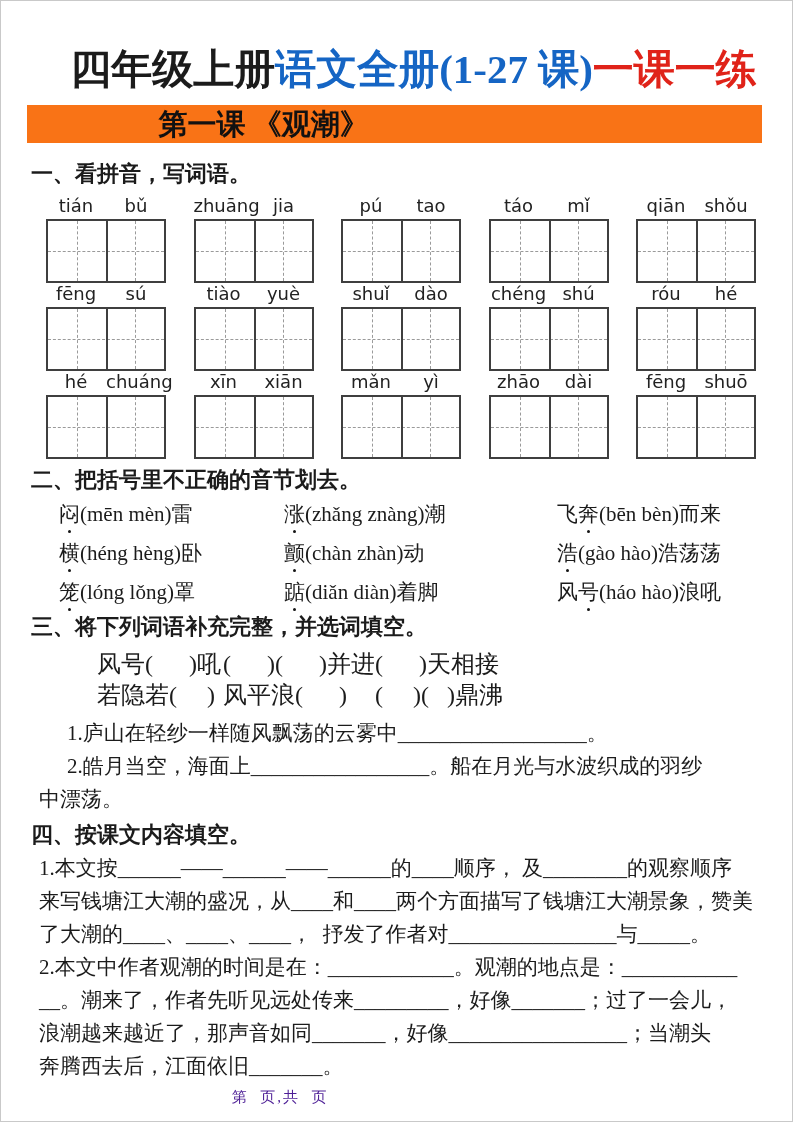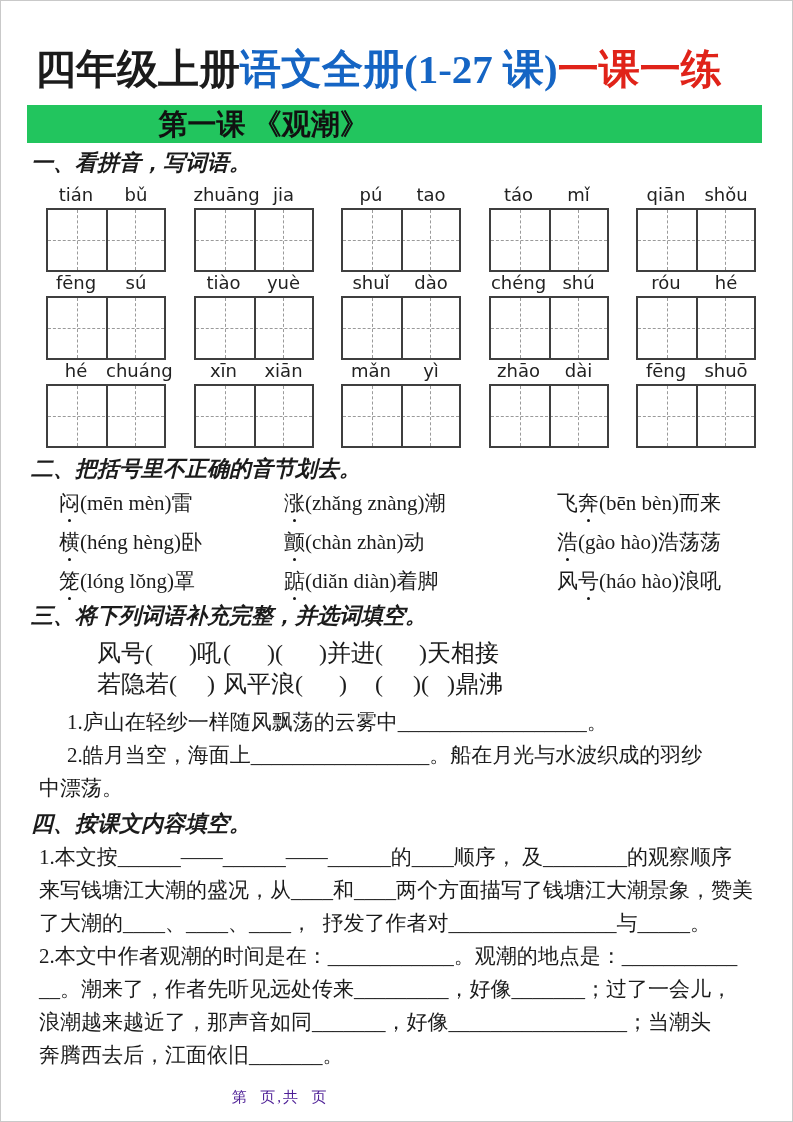--- a/index.html
+++ b/index.html
@@ -2,31 +2,31 @@
 <html><head>
 <meta charset="utf-8">
 <style>
   html,body { margin:0; padding:0; background:#ffffff; }
   .page {
     position:relative; width:793px; height:1122px; box-sizing:border-box;
     background:#ffffff; border:1px solid #c9c9c9; overflow:hidden;
     font-family:"Liberation Serif","DejaVu Serif",serif; color:#1b1b1b;
   }
   
-  .title { margin:46px 0 8px 34px; font-size:41px; line-height:1.1; font-weight:bold; white-space:nowrap; letter-spacing:0px; }
+  .title { margin:46px 0 8px 34px; font-size:41px; line-height:1.1; font-weight:bold; white-space:nowrap; letter-spacing:0px;text-align:center; }
   .t-blue { color:#1565c4; }
   .t-red  { color:#e02319; }
   
   .banner {
     margin:13px 30px 0 26px; height:38px; line-height:38px;
-    background:#22c55e; text-align:center; padding-right:262px;
+    background:#f97316; text-align:center; padding-right:262px;
     font-size:29px; font-weight:bold; color:#111;
   }
   
-  .h1 { margin:7px 0 0 30px; font-size:22px; font-weight:bold; line-height:26px;font-style:italic; }
+  .h1 { margin:18px 0 0 30px; font-size:22px; font-weight:bold; line-height:26px; }
   .h1.mt8 { margin-top:8px; }
   .h1.mt6 { margin-top:6px; }
   
   .pblock { margin:8px 36px 0 45px; }
   .prow { display:flex; justify-content:space-between; }
   .prow.gap { }
   .pg { width:120px; }
   .pl { display:flex; height:22px; font-family:"DejaVu Sans","Liberation Sans",sans-serif; font-size:18px; color:#222; }
   .ps { width:50%; text-align:center; white-space:nowrap; }
   .wbox { position:relative; height:64px; box-sizing:border-box; border:2px solid #3f3f3f; margin-top:2px; background:#fff; }

